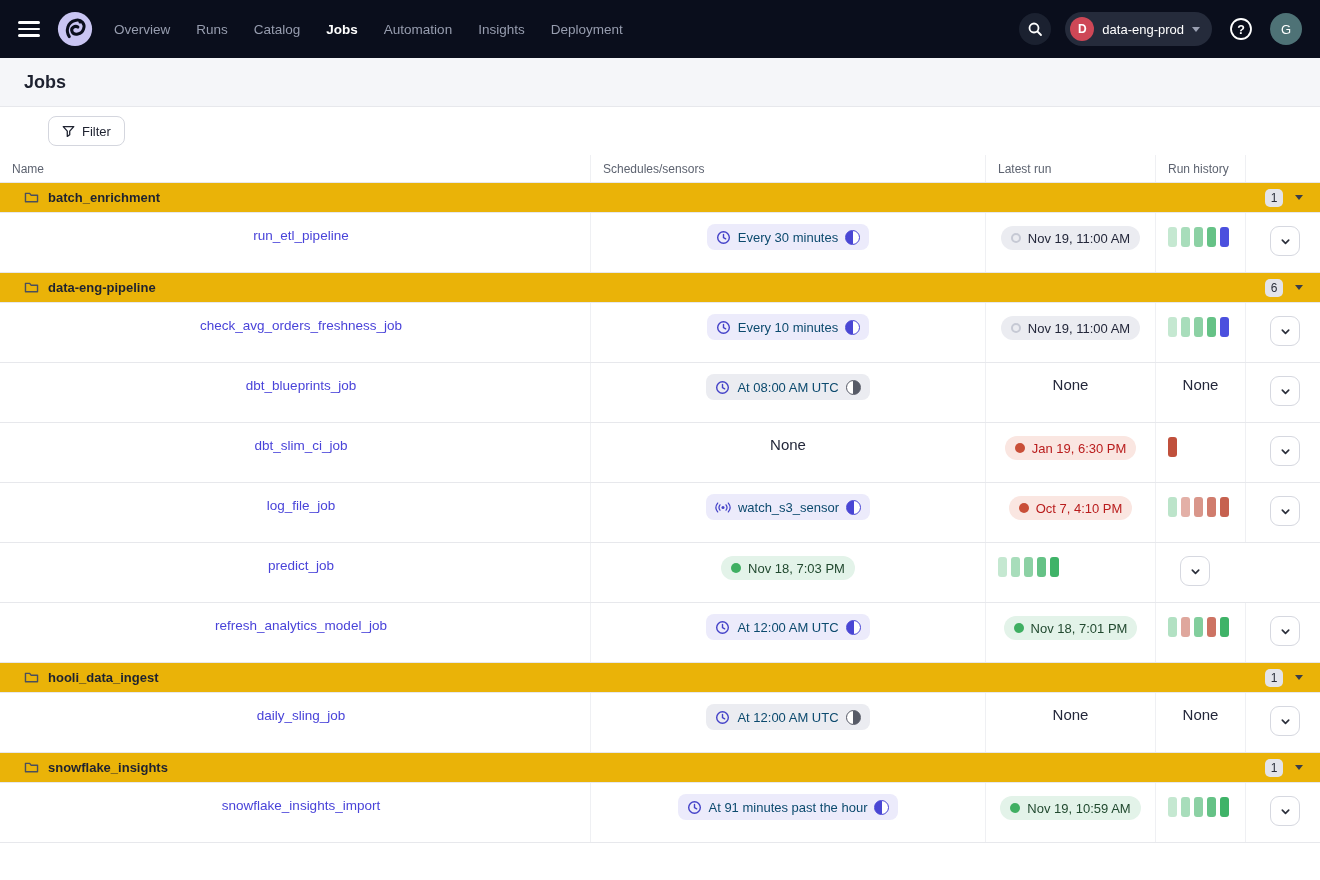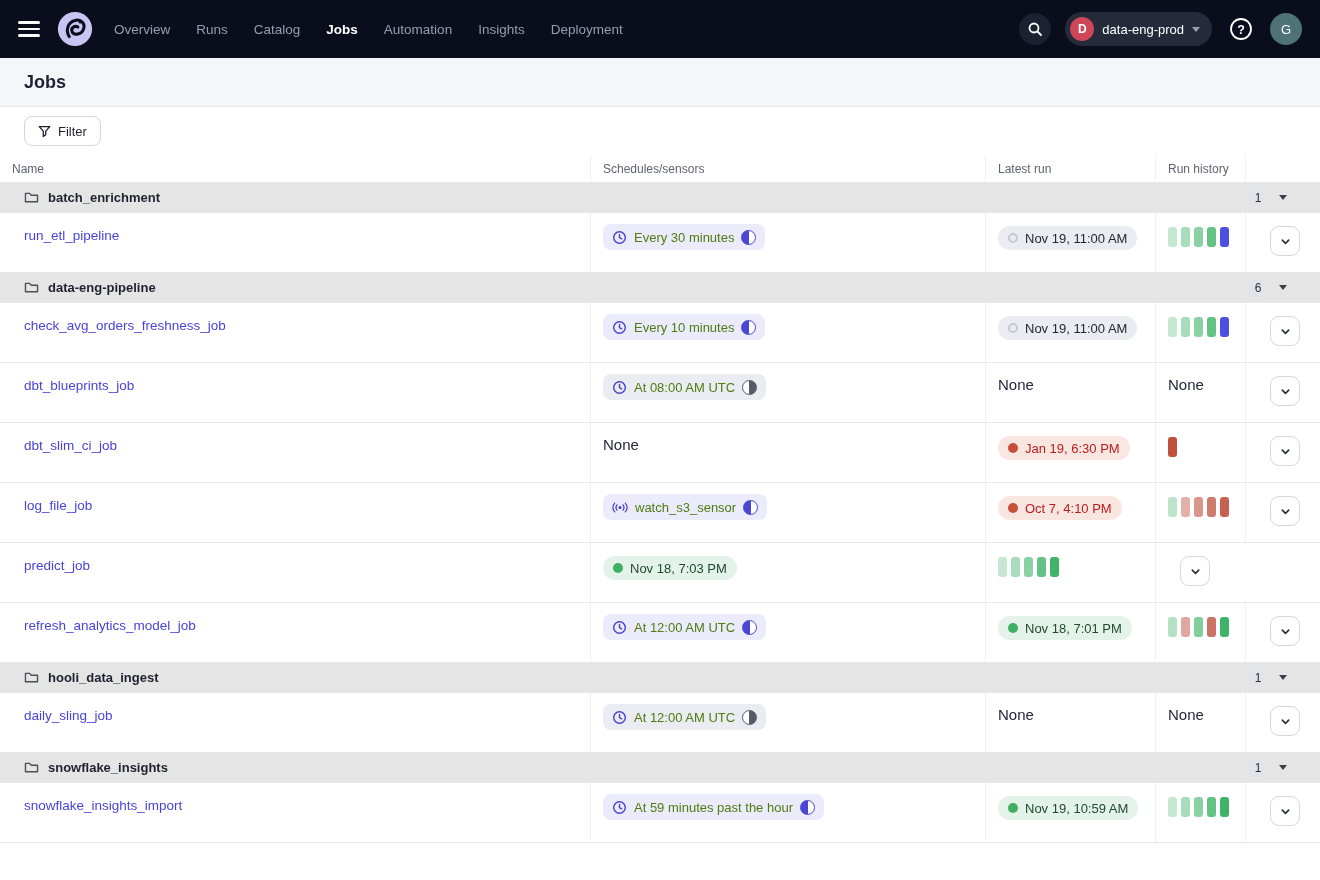--- a/index.html
+++ b/index.html
@@ -19,39 +19,39 @@
   .icon-btn { width: 32px; height: 32px; border-radius: 50%; background: #1B2130; display: flex; align-items: center; justify-content: center; cursor: pointer; }
   .deploy-pill { display: flex; align-items: center; gap: 8px; background: #252B3B; height: 34px; border-radius: 17px; padding: 0 12px 0 5px; cursor: pointer; }
   .deploy-avatar { width: 24px; height: 24px; border-radius: 50%; background: #CE4756; color: #fff; font-size: 12px; font-weight: 700; display: flex; align-items: center; justify-content: center; }
   .deploy-name { color: #fff; font-size: 13px; }
   .chev { width: 0; height: 0; border-left: 4px solid transparent; border-right: 4px solid transparent; border-top: 5px solid #9AA0B2; }
   .help-btn { width: 30px; height: 30px; border-radius: 50%; display: flex; align-items: center; justify-content: center; cursor: pointer; }
   .avatar { width: 32px; height: 32px; border-radius: 50%; background: #4E7276; color: #fff; font-size: 13px; display: flex; align-items: center; justify-content: center; cursor: pointer; }
   
   .page-header { height: 49px; background: #F5F6F9; border-bottom: 1px solid #E7E8EC; display: flex; align-items: center; padding: 0 24px; }
   .page-title { font-size: 18px; font-weight: 700; }
-  .toolbar { padding: 9px 24px; height: 48px; }
+  .toolbar { padding: 9px 24px; height: 48px; margin-left: 24px; }
   .filter-btn { display: inline-flex; align-items: center; gap: 7px; height: 30px; padding: 0 13px; border: 1px solid #D4D6DE; border-radius: 8px; background: #fff; font-size: 13px; color: #1E2230; cursor: pointer; font-family: inherit; }
   
   .grid-cols { display: grid; grid-template-columns: 590px 395px 170px 90px 75px; }
   .thead { height: 28px; border-bottom: 1px solid #E7E8EC; align-items: center; color: #5D6370; font-size: 12px; }
   .thead > div { padding-left: 12px; height: 100%; display: flex; align-items: center; border-left: 1px solid #EFF0F3; }
   .thead > div:first-child { border-left: none; }
-  .group-row { height: 30px; background: #e5e5e5; border-bottom: 1px solid #E7E8EC; display: flex; align-items: center; padding: 0 30px 0 24px; }
+  .group-row { height: 30px; background: #eab308; border-bottom: 1px solid #E7E8EC; display: flex; align-items: center; padding: 0 14px 0 24px; }
   .group-name { font-size: 13px; font-weight: 700; margin-left: 9px; color: #1E2230; }
   .group-right { margin-left: auto; display: flex; align-items: center; gap: 12px; }
   .count-badge { min-width: 18px; height: 18px; padding: 0 5px; background: #E3E4EA; border-radius: 5px; font-size: 12px; color: #2B2F3B; display: flex; align-items: center; justify-content: center; }
   .caret-down { width: 0; height: 0; border-left: 4.5px solid transparent; border-right: 4.5px solid transparent; border-top: 5.5px solid #3A3E4A; cursor: pointer; margin-right: 3px; }
-  .job-row { height: 60px; border-bottom: 1px solid #E7E8EC; }
+  .job-row { height: 60px; border-bottom: 1px solid #E7E8EC; text-align: center; }
   .job-row > div { border-left: 1px solid #EFF0F3; padding: 11px 12px 0 12px; }
   .job-row > div:first-child { border-left: none; padding-left: 24px; padding-top: 13px; }
   .job-link { font-size: 13.5px; color: #4943D9; text-decoration: none; cursor: pointer; }
   .none-text { font-size: 15px; color: #23273A; display: inline-block; padding-top: 2px; }
   
-  .chip-sched { display: inline-flex; align-items: center; gap: 7px; height: 26px; padding: 0 9px; border-radius: 8px; background: #ECEBFB; font-size: 13px; color: #4d7c0f; cursor: pointer; }
+  .chip-sched { display: inline-flex; align-items: center; gap: 7px; height: 26px; padding: 0 9px; border-radius: 8px; background: #ECEBFB; font-size: 13px; color: #0c4a6e; cursor: pointer; }
   .chip-sched.off { background: #EBECF1; }
   .toggle { width: 15px; height: 15px; border-radius: 50%; cursor: pointer; }
   .toggle.on  { background: linear-gradient(90deg, #4946D4 55%, #ffffff 45%); border: 1.5px solid #4946D4; }
   .toggle.off { background: linear-gradient(90deg, #ffffff 45%, #575B67 45%); border: 1.5px solid #575B67; }
   .chip-run { display: inline-flex; align-items: center; gap: 7px; height: 24px; padding: 0 10px; border-radius: 12px; font-size: 13px; margin-top: 2px; cursor: pointer; }
   .chip-run.gray  { background: #EBECF1; color: #23273A; }
   .chip-run.green { background: #E3F3E9; color: #21492F; }
   .chip-run.red   { background: #FAE6E1; color: #b91c1c; }
   .dot { width: 10px; height: 10px; border-radius: 50%; }
   .ring { width: 10px; height: 10px; border-radius: 50%; border: 2px solid #C6C9D4; }
@@ -373,21 +373,21 @@
         <span class="caret-down"></span>
       </span>
     </div>
     <div class="grid-cols job-row">
       <div><a class="job-link">snowflake_insights_import</a></div>
       <div><span class="chip-sched ">
           <svg width="15" height="15" viewBox="0 0 16 16">
             <circle cx="8" cy="8" r="6.2" fill="none" stroke="#4442C8" stroke-width="1.5"></circle>
             <path d="M8 4.8 V8 l2.3 1.4" fill="none" stroke="#4442C8" stroke-width="1.5" stroke-linecap="round"></path>
           </svg>
-          <span>At 59 minutes past the hour</span>
+          <span>At 91 minutes past the hour</span>
           <span class="toggle on"></span>
         </span></div>
       <div><span class="chip-run green">
           <span class="dot" style="background:#3FAF62"></span>
           <span>Nov 19, 10:59 AM</span>
         </span></div>
       <div>
         <span class="hist">
           <span class="hist-bar" style="background:#3FB368;opacity:0.3"></span>
           <span class="hist-bar" style="background:#3FB368;opacity:0.45"></span>

